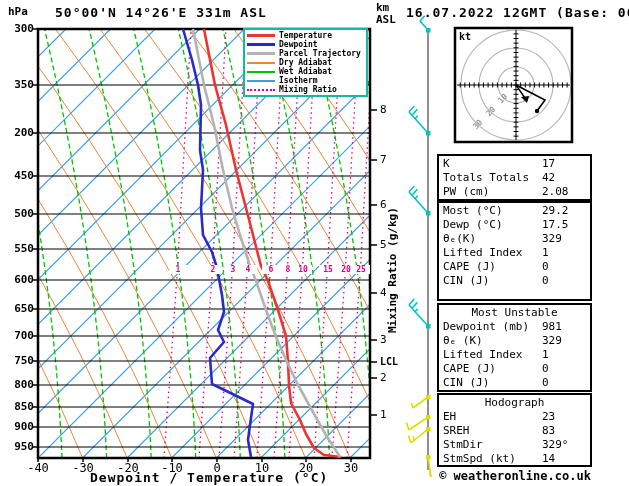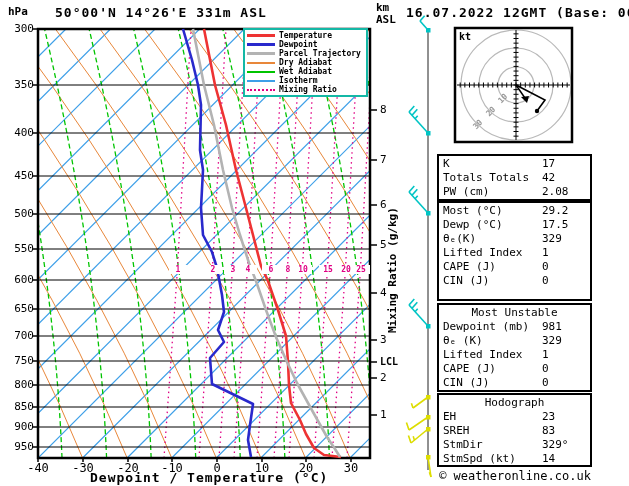--- a/index.html
+++ b/index.html
@@ -2,39 +2,39 @@
 <html><head>
 <meta charset="utf-8">
 <style>
   html,body{margin:0;padding:0;background:#fff;}
   #page{position:relative;width:629px;height:486px;background:#fff;overflow:hidden;
         font-family:"DejaVu Sans Mono",monospace;color:#000;}
   #gfx{position:absolute;left:0;top:0;}
   .abs{position:absolute;white-space:nowrap;}
   .title{font-size:13px;font-weight:bold;letter-spacing:1px;}
   .unit{font-size:11px;font-weight:bold;}
-  .ptick{font-size:11px;width:34px;text-align:right;}
+  .ptick{font-size:11px;width:34px;text-align:right;font-weight:bold;}
   .ttick{font-size:12px;width:34px;text-align:center;}
   .ktick{font-size:11px;}
   .mtick{font-size:8px;font-weight:bold;background:#fff;text-align:center;width:18px;}
   .xlabel{font-size:13px;font-weight:bold;letter-spacing:1px;}
   .mixlabel{font-size:11px;font-weight:bold;transform:rotate(-90deg);transform-origin:left top;}
   .lcl{font-size:10px;font-weight:bold;}
   #legend{position:absolute;left:243px;top:28px;width:125px;box-sizing:border-box;
           border:2px solid #14b8a6;background:#fff;padding:1px 2px;}
   .lrow{display:flex;align-items:center;height:9px;}
   .lswatch{width:28px;margin-right:4px;flex:none;}
   .ltext{font-size:8px;font-weight:bold;line-height:8px;}
   .panel{position:absolute;left:437px;width:155px;box-sizing:border-box;border:2px solid #000;
          background:#fff;padding:1px 4px;}
   .prow{display:flex;font-size:11px;line-height:14px;}
   .plabel{flex:1;}
   .pvalue{width:44px;text-align:left;}
   .phead{font-size:11px;line-height:14px;text-align:center;font-weight:normal;}
-  #footer{font-size:12px;font-weight:normal;}
+  #footer{font-size:12px;font-weight:bold;}
   .hlabel{font-size:8px;font-weight:bold;color:#999;transform:rotate(-45deg);}
   .kt{font-size:10px;font-weight:bold;}
 </style>
 </head>
 <body>
 
 <div id="page">
 
   <svg id="gfx" width="629" height="486">
       <defs>
@@ -285,21 +285,21 @@
       </div>
       <div class="lrow">
         <div class="lswatch" style="border-top: 2px dotted rgb(224, 0, 132);"></div>
         <div class="ltext">Mixing Ratio</div>
       </div>
     </div>
 
   <div id="ticks">
       <div class="abs ptick" style="left:0px;top:22px;">300</div>
       <div class="abs ptick" style="left:0px;top:78px;">350</div>
-      <div class="abs ptick" style="left:0px;top:126px;">400</div>
+      <div class="abs ptick" style="left:0px;top:126px;">200</div>
       <div class="abs ptick" style="left:0px;top:169px;">450</div>
       <div class="abs ptick" style="left:0px;top:207px;">500</div>
       <div class="abs ptick" style="left:0px;top:242px;">550</div>
       <div class="abs ptick" style="left:0px;top:273px;">600</div>
       <div class="abs ptick" style="left:0px;top:302px;">650</div>
       <div class="abs ptick" style="left:0px;top:329px;">700</div>
       <div class="abs ptick" style="left:0px;top:354px;">750</div>
       <div class="abs ptick" style="left:0px;top:378px;">800</div>
       <div class="abs ptick" style="left:0px;top:400px;">850</div>
       <div class="abs ptick" style="left:0px;top:420px;">900</div>

